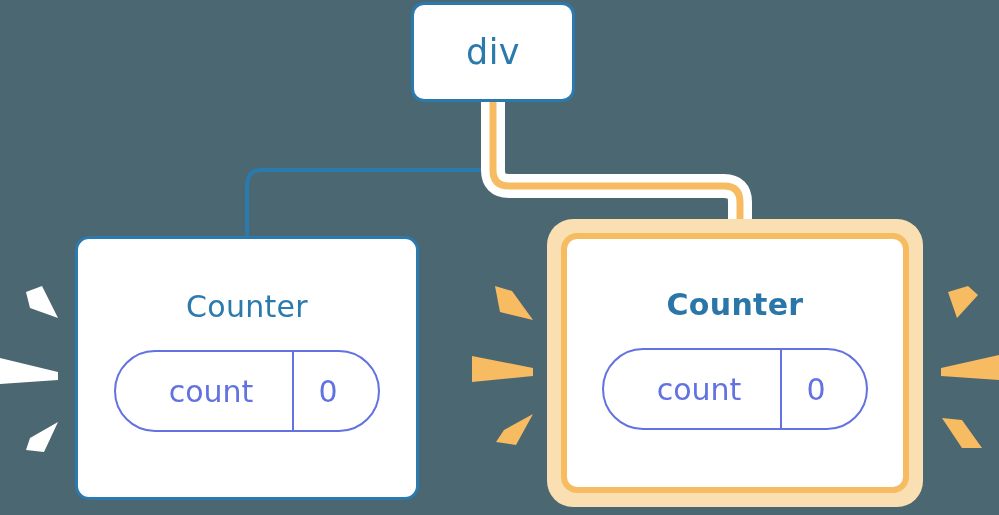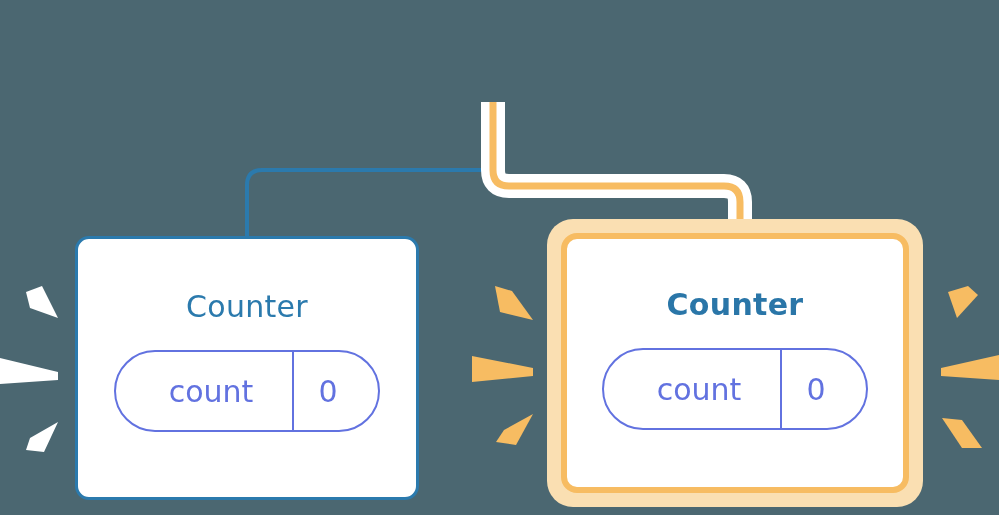--- a/index.html
+++ b/index.html
@@ -162,20 +162,23 @@
       <polygon points="533,414 504,430 496,442 516,445" fill="#f7bc62"></polygon>
     </g>
 
     <g>
       <polygon points="948,292 968,286 978,295 957,318" fill="#f7bc62"></polygon>
       <polygon points="941,368 999,355 999,380 941,376" fill="#f7bc62"></polygon>
       <polygon points="942,418 962,420 982,448 962,448" fill="#f7bc62"></polygon>
     </g>
   </svg>
 
+  <div class="node node-div">
+    <div class="node-title">div</div>
+  </div>
 
   <div class="node node-counter-left">
     <div class="counter-title">Counter</div>
     <div class="pill pill-wide">
       <div class="pill-left">count</div>
       <div class="pill-right">0</div>
     </div>
   </div>
 
   <div class="node node-counter-right">

